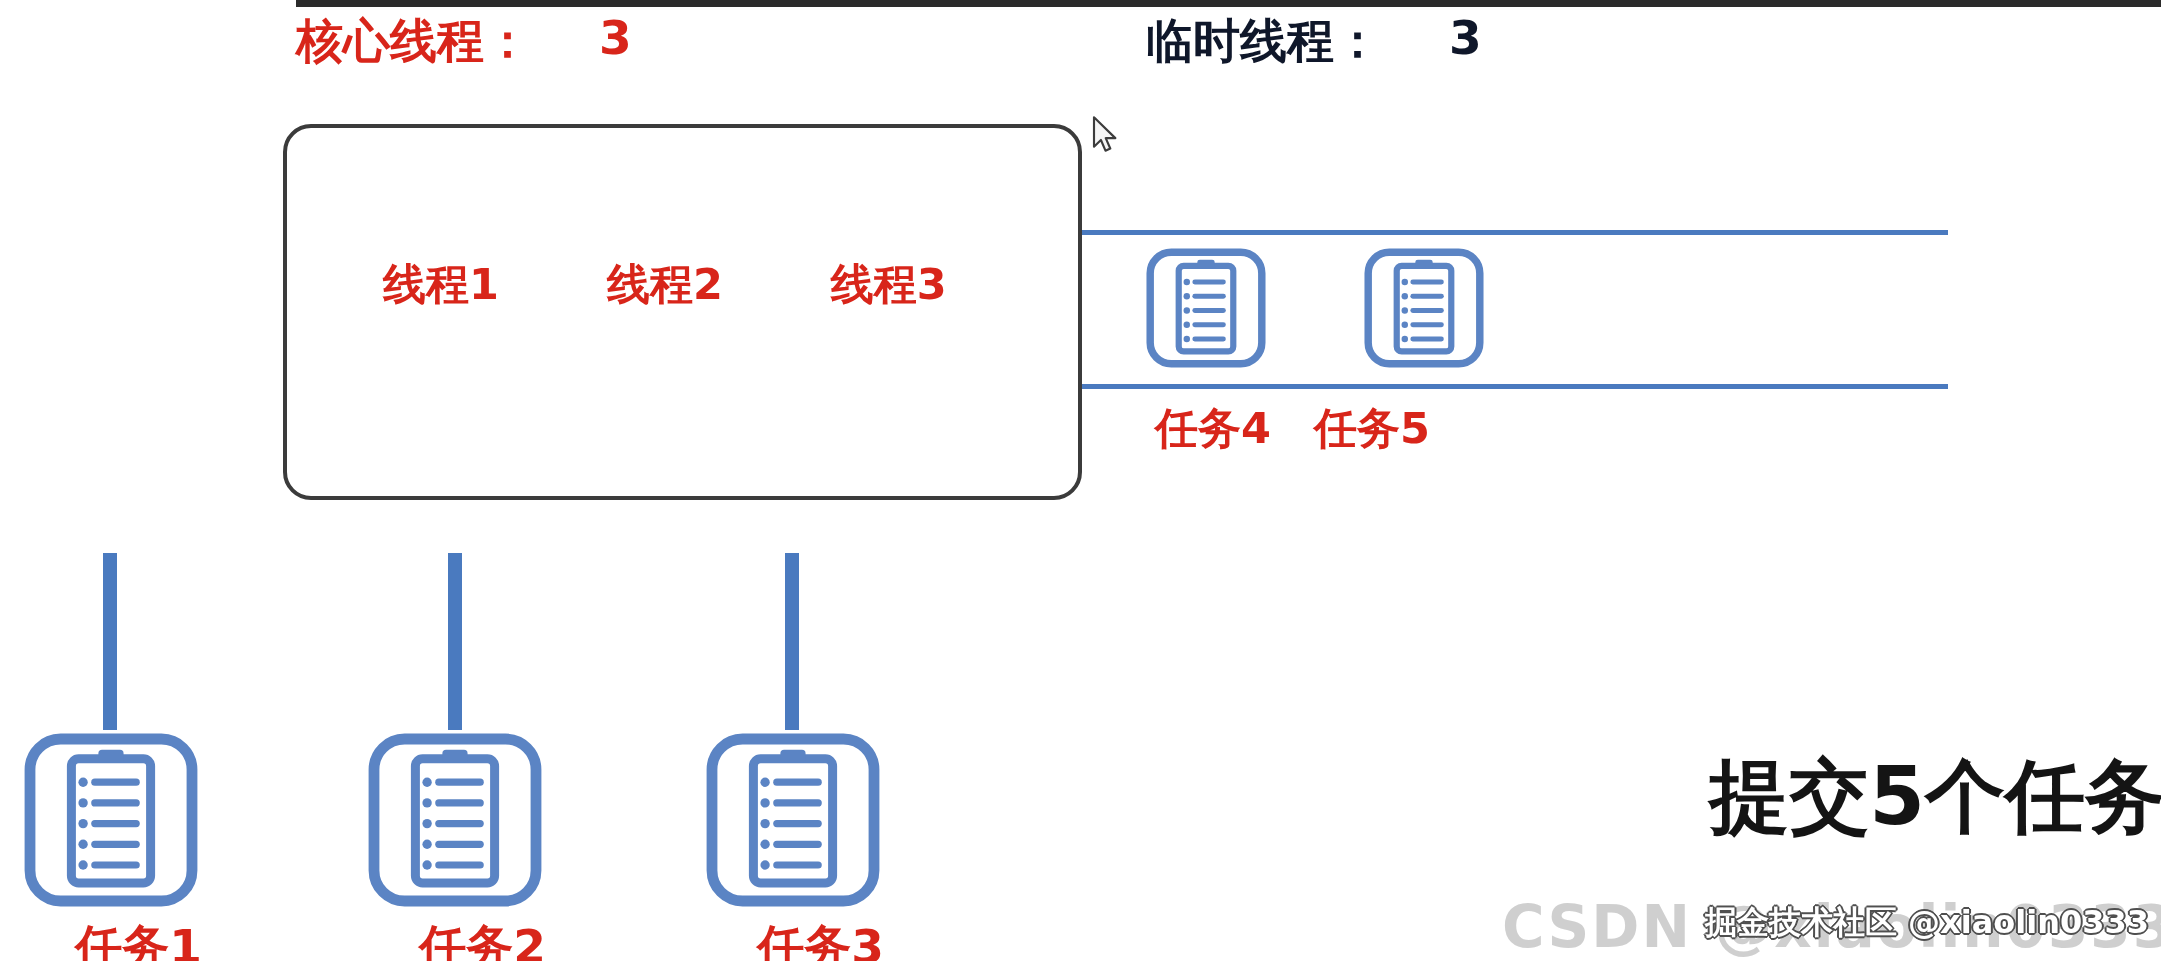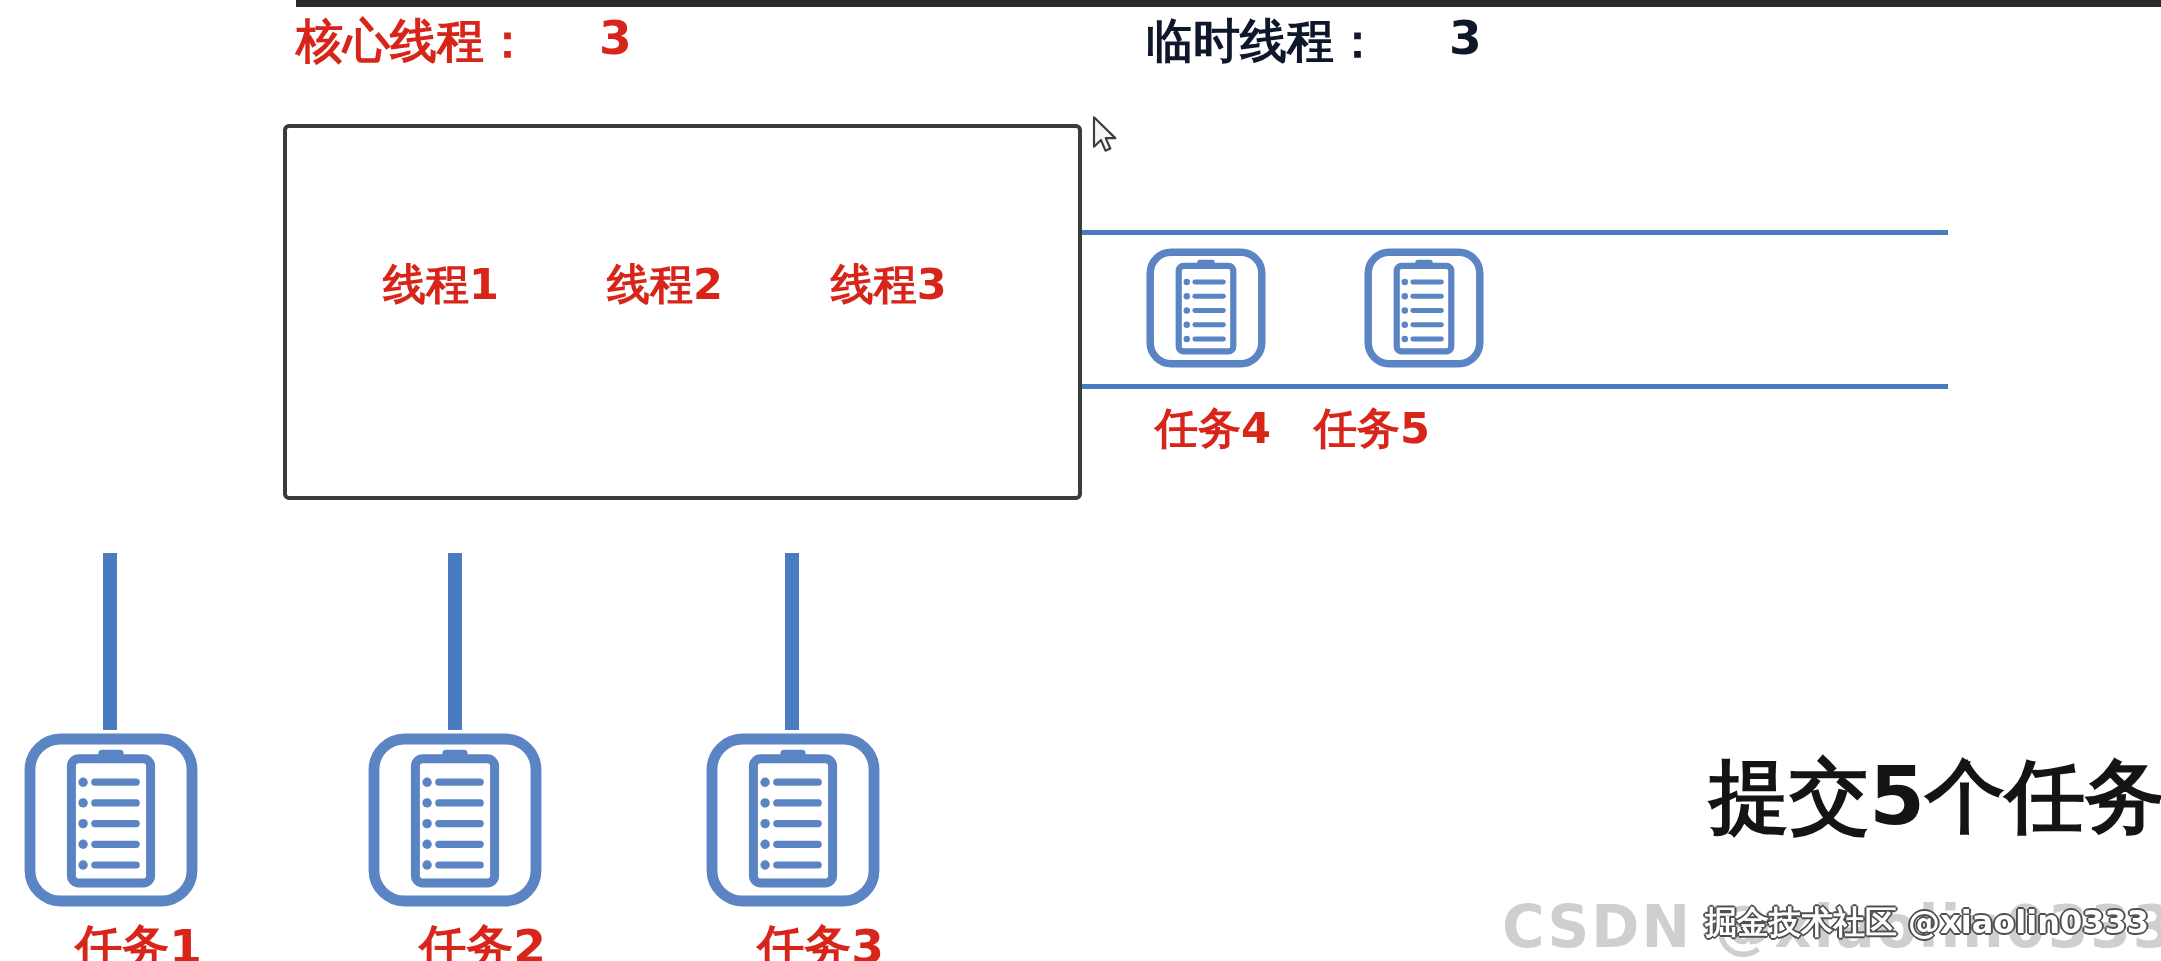--- a/index.html
+++ b/index.html
@@ -34,21 +34,21 @@
   }
   .hdr-core { left: 296px; color: #d8251a; }
   .hdr-temp { left: 1123px; color: #0f172a; margin-left: 23px; }
 
   
   .pool-box {
     position: absolute;
     left: 283px; top: 124px;
     width: 799px; height: 376px;
     border: 4px solid #3b3b3b;
-    border-radius: 6px;
+    border-radius: 28px;
     background: #ffffff;
   }
   .thread-row {
     position: absolute;
     left: 96px; top: 128px;
     display: flex;
     gap: 108px;
   }
   .thread-label {
     font-size: 43px;

